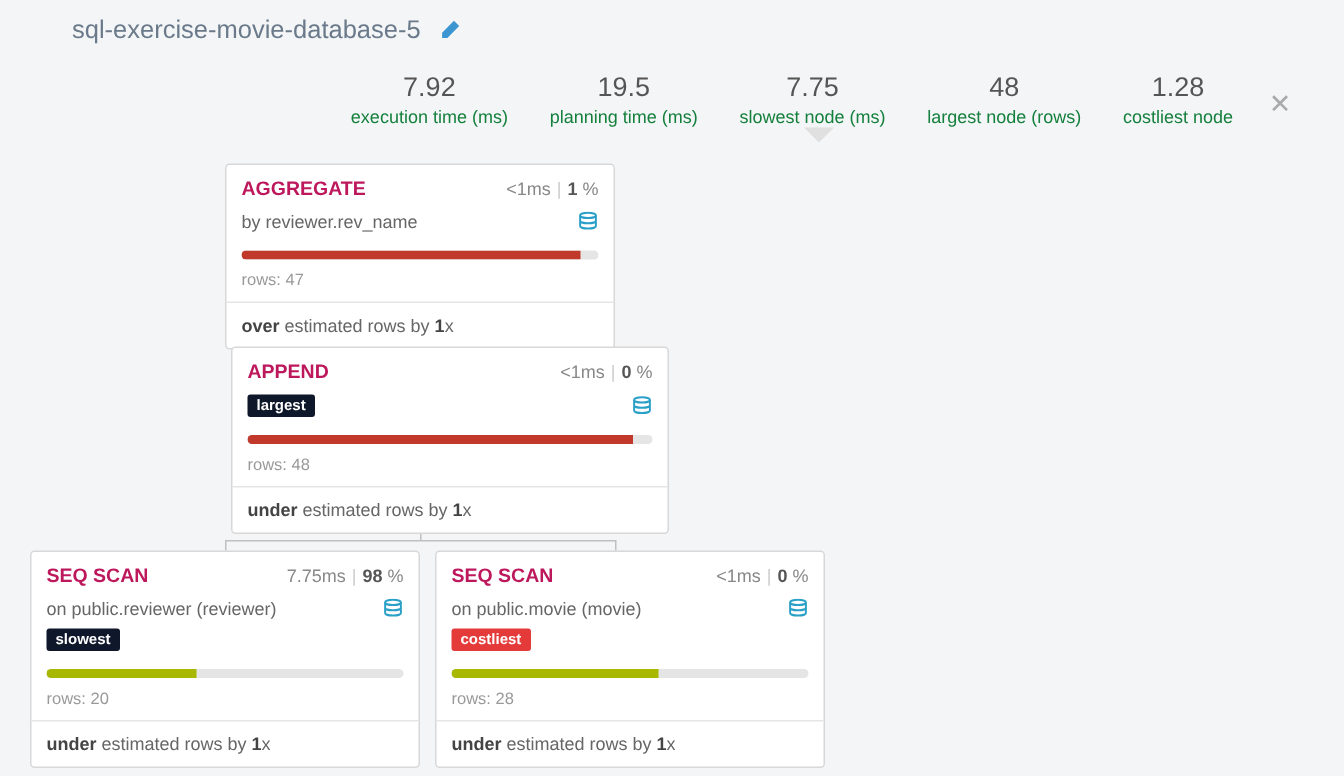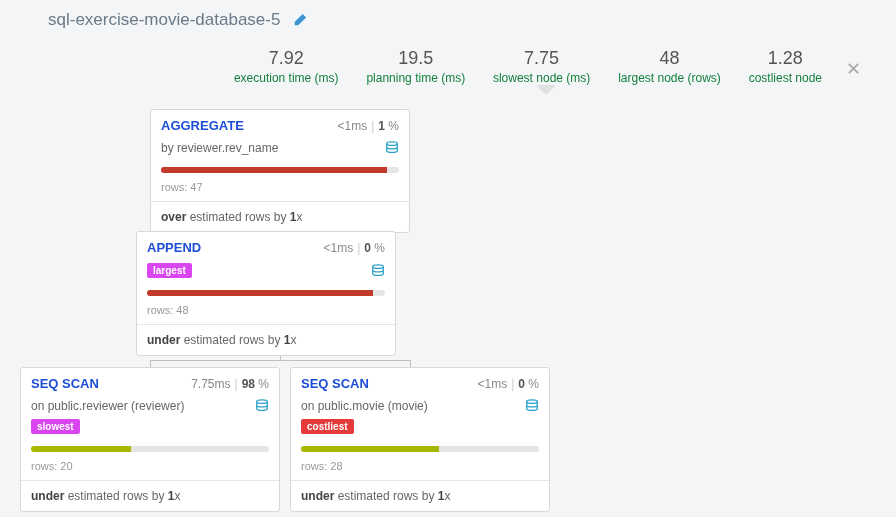--- a/index.html
+++ b/index.html
@@ -7,32 +7,32 @@
 .title { position:absolute; top:10px; left:48px; color:#6a7a8a; font-size:17px; }
 .edit-icon { display:inline-block; margin-left:8px; width:14px; height:14px; vertical-align:-2px; }
 .close-icon { position:absolute; top:58px; right:35px; font-size:18px; color:#aaa; cursor:pointer; }
 .stats { position:absolute; top:48px; left:220px; right:60px; display:flex; justify-content:space-around; }
 .stat { text-align:center; }
 .stat-val { color:#555; font-size:18px; }
 .stat-lbl { color:#15803d; font-size:12px; margin-top:2px; }
 .pointer { position:absolute; top:85px; left:536px; width:0; height:0; border-left:10px solid transparent; border-right:10px solid transparent; border-top:10px solid #e0e0e0; }
 .node { position:absolute; background:#fff; border:1px solid #d8d8d8; border-radius:3px; font-size:12px; color:#666; }
 .n1 { top:109px; left:150px; width:260px; }
-.n2 { top:231px; left:136px; width:260px; }
+.n2 { top:231px; left:154px; width:292px; }
 .n3 { top:367px; left:20px; width:260px; }
 .n4 { top:367px; left:290px; width:260px; }
 .nhead { display:flex; justify-content:space-between; align-items:center; padding:8px 10px; }
-.ntype { font-weight:700; color:#1d4ed8; font-size:13px; }
+.ntype { font-weight:700; color:#be185d; font-size:13px; }
 .nstat { color:#888; font-size:12px; }
 .nstat .b { font-weight:700; color:#555; }
 .sep { color:#ccc; margin:0 4px; }
 .nsub { display:flex; justify-content:space-between; align-items:center; padding:0 10px 6px; min-height:20px;gap:16px; }
 .db-icon { width:14px; height:14px; }
 .tag { display:inline-block; border-radius:2px; color:#fff; font-size:10px; font-weight:600; padding:2px 6px; }
-.tag-orange { background:#d946ef; }
+.tag-orange { background:#0f172a; }
 .tag-red { background:#e43a3a; }
 .bar-c { padding:6px 10px 4px; }
 .bar { height:6px; background:#e5e5e5; border-radius:3px; overflow:hidden; }
 .bar-f { height:100%; }
 .rows { padding:4px 10px 8px; color:#999; font-size:11px; }
 .est { border-top:1px solid #e5e5e5; padding:8px 10px; font-size:12px; color:#666; }
 .est .b { font-weight:700; color:#444; }
 .conn { position:absolute; background:#c0c0c0; }
 .conn-v1 { top:214px; left:280px; width:1px; height:17px; }
 .conn-h { top:360px; left:150px; width:260px; height:1px; }

